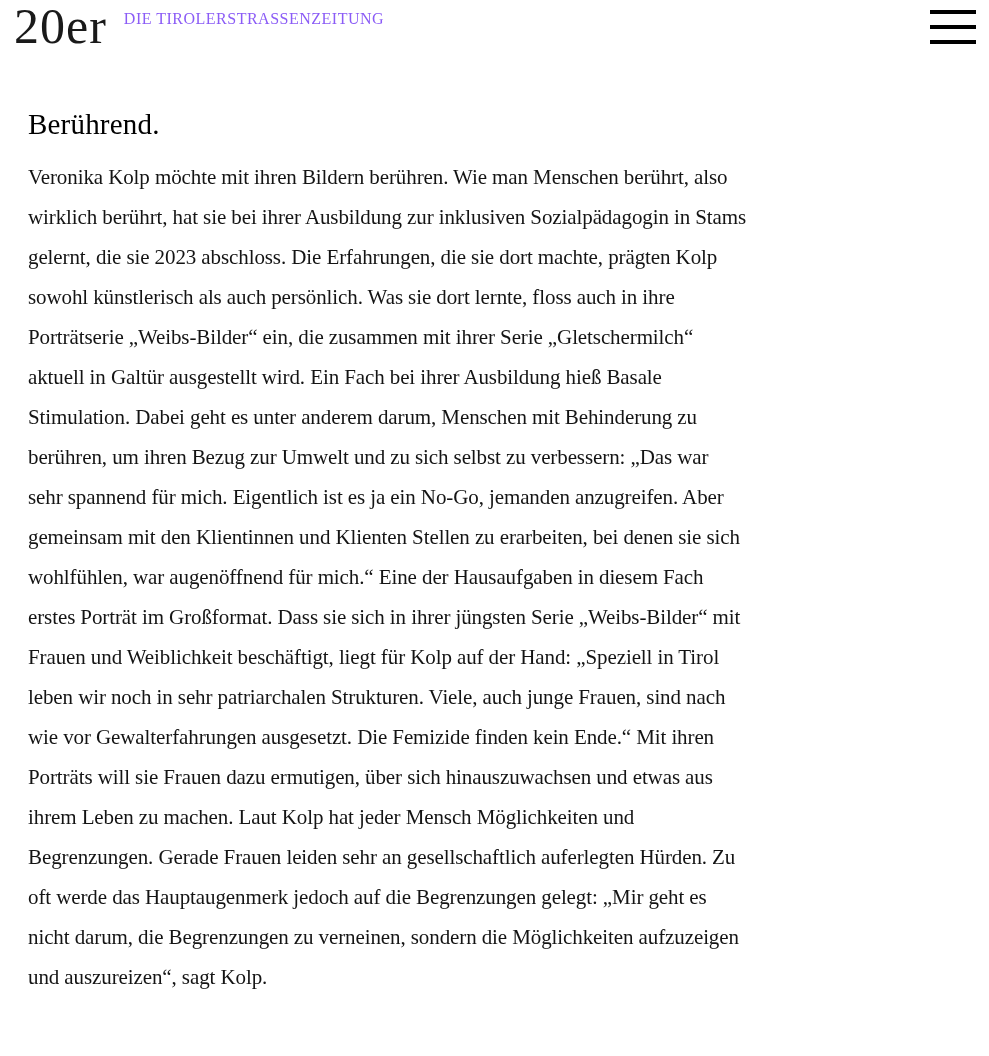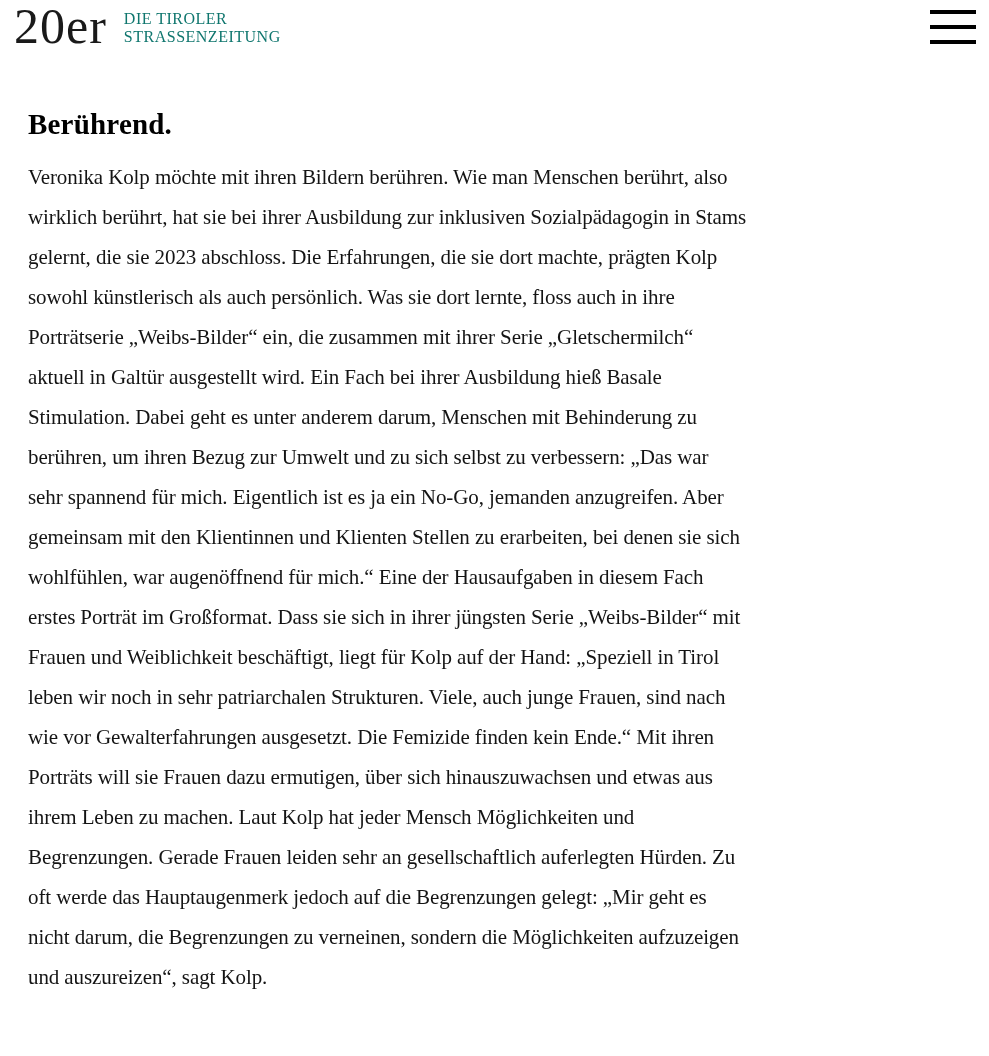--- a/index.html
+++ b/index.html
@@ -37,26 +37,26 @@
     font-family: "Liberation Serif", serif;
     font-size: 50px;
     line-height: 48px;
     letter-spacing: 1px;
     font-variant-numeric: oldstyle-nums;
     font-feature-settings: "onum";
     color: #1a1a1a;
   }
   .logo-tagline {
     display: flex;
-    flex-direction: column;
+    flex-direction: row;
     margin: 8px 0 0 17px;
     font-size: 16px;
     line-height: 18px;
     letter-spacing: 0.5px;
-    color: #0f766e;
+    color: #8b5cf6;
   }
 
   .menu-btn {
     position: absolute;
     right: 13px;
     top: 10px;
     width: 46px;
     height: 34px;
     padding: 0;
     border: none;
@@ -74,21 +74,21 @@
   }
 
   
   main.article {
     padding: 0 28px;
   }
   h1.article-title {
     margin: 51px 0 0 0;
     font-size: 29px;
     line-height: 36px;
-    font-weight: bold;
+    font-weight: normal;
     color: #000000;
     letter-spacing: 0.2px;
   }
   .article-body {
     margin-top: 15px;
   }
   .article-body .line {
     font-size: 21px;
     line-height: 40px;
     white-space: nowrap;

